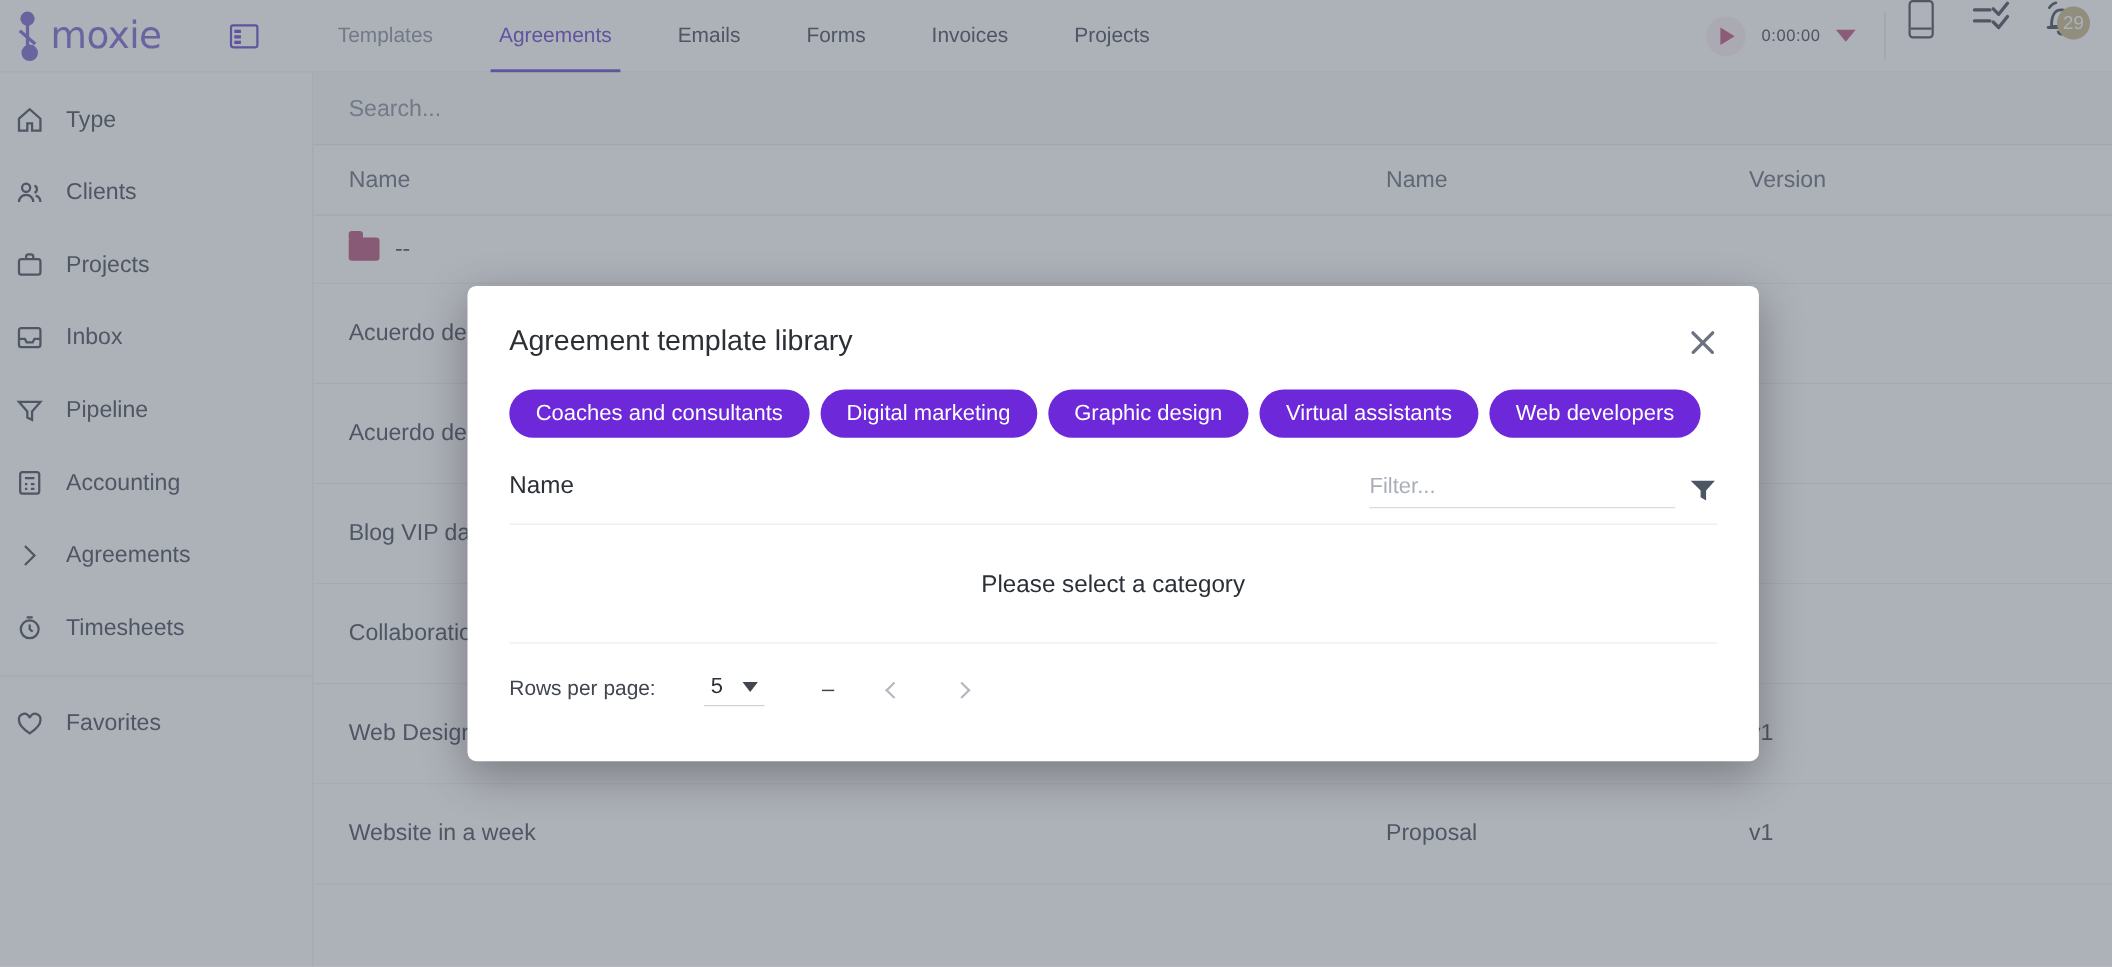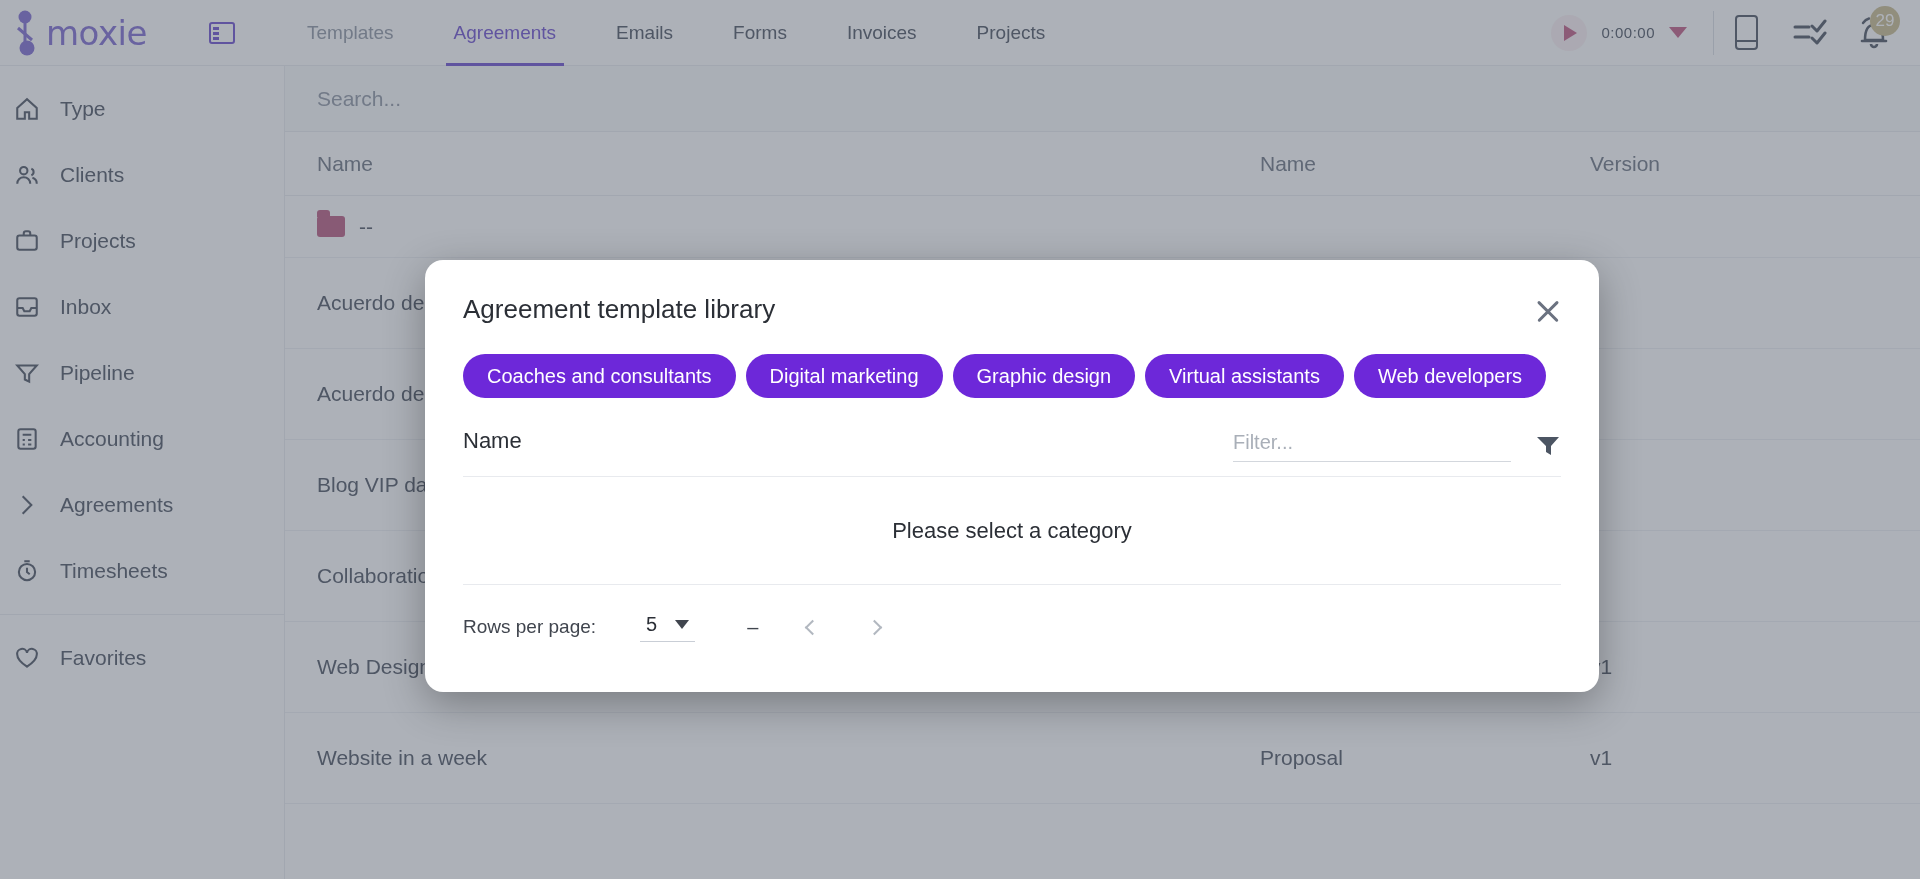--- a/index.html
+++ b/index.html
@@ -83,21 +83,21 @@
     margin-left: 3px;
   }
   .timer-text { font-size: 15px; color: #5d6470; letter-spacing: 0.5px; }
   .caret-down {
     width: 0; height: 0;
     border-left: 9px solid transparent; border-right: 9px solid transparent;
     border-top: 11px solid #c76b90; cursor: pointer;
   }
   .vdiv { width: 1px; height: 44px; background: #dfe2e7; }
   .ricon {
-    width: 64px; height: 66px; display: flex; align-items: center; justify-content: center;
+    width: 64px; height: 66px; display: flex; align-items: flex-start; justify-content: center;
     cursor: pointer; position: relative;
   }
   .phone-shape {
     width: 23px; height: 35px; border: 2.6px solid #5d6470; border-radius: 4px;
     position: relative;
   }
   .phone-shape::after {
     content:""; position:absolute; left:0; right:0; bottom:6px; height:2px; background:#5d6470;
   }
   .badge {
@@ -150,21 +150,21 @@
   .folder-ico::before {
     content: ""; position: absolute; top: -6px; left: 0;
     width: 13px; height: 7px; background: #c06a8c; border-radius: 3px 3px 0 0;
   }
   .folder-label { margin-left: 14px; color: #5d6470; }
 
   
   .modal {
     position: absolute; z-index: 60;
     left: 425px; top: 260px; width: 1174px; height: 432px;
-    background: #ffffff; border-radius: 18px;
+    background: #ffffff; border-radius: 8px;
     box-shadow: 0 12px 42px rgba(0,0,0,0.30);
     padding: 0 38px;
   }
   .modal-head {
     display: flex; align-items: flex-start; justify-content: space-between;
     padding-top: 34px;
   }
   .modal-title { font-size: 26px; color: #2b2f36; font-weight: 400; }
   .close-x {
     width: 34px; height: 34px; position: relative; cursor: pointer; margin-right: -4px;
@@ -182,21 +182,21 @@
     padding: 0 24px; height: 44px; border-radius: 22px;
     display: flex; align-items: center; cursor: pointer; white-space: nowrap;
   }
 
   .tbl-head {
     margin-top: 30px; display: flex; align-items: flex-end;
     justify-content: space-between; padding-bottom: 14px;
     border-bottom: 1px solid #e8eaee;
   }
   .tbl-head-name { font-size: 22px; color: #2b2f36; padding-bottom: 8px; }
-  .filter-zone { display: flex; align-items: flex-end; gap: 24px; margin-left: 22px; }
+  .filter-zone { display: flex; align-items: flex-end; gap: 12px; margin-left: 22px; }
   .filter-input {
     width: 278px; border: none; border-bottom: 1px solid #d3d7dd;
     font-size: 20px; color: #5d6470; padding: 0 0 7px 0;
     font-family: "Liberation Sans", sans-serif; background: transparent; outline: none;
   }
   .filter-input::placeholder { color: #a9afb8; }
   .funnel { width: 26px; height: 24px; margin-bottom: 4px; cursor: pointer; }
 
   .empty-row {
     height: 108px; display: flex; align-items: center; justify-content: center;

